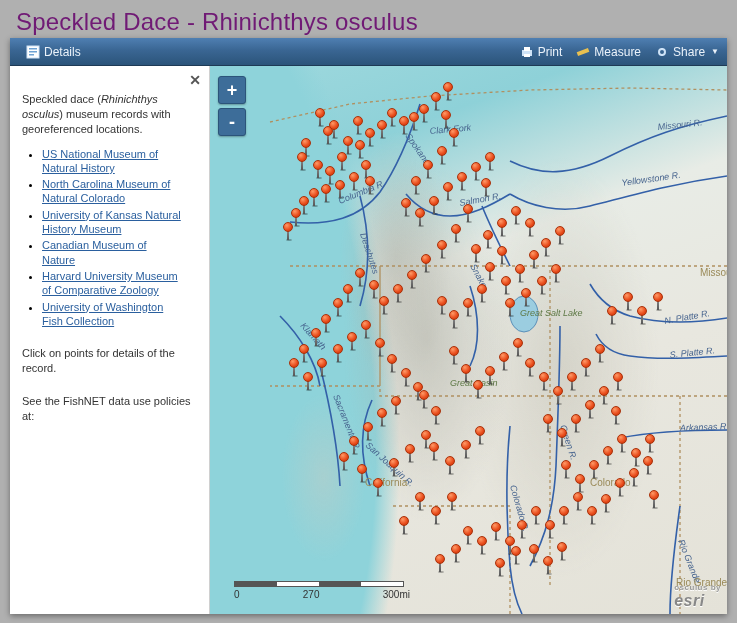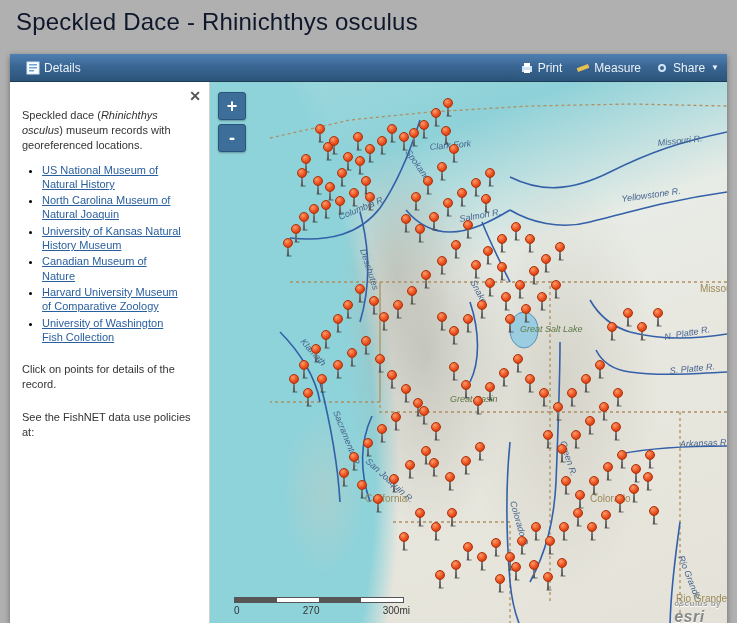--- a/index.html
+++ b/index.html
@@ -11,23 +11,23 @@
     overflow: hidden;
     position: relative;
   }
   .page {
     width: 737px; height: 623px;
     background: #b0b0b0;
     padding: 6px 10px 10px 10px;
   }
   .title {
     font-size: 24px;
-    color: #0f172a;
+    color: #701a75;
     font-weight: 400;
-    padding: 2px 0 18px 6px;
+    padding: 2px 0 2px 6px;
     letter-spacing: .2px;
   }
   .app {
     position: relative;
     width: 717px;
     height: 576px;
     background: #fff;
     box-shadow: 0 2px 6px rgba(0,0,0,.4);
   }
   .toolbar {
@@ -193,21 +193,21 @@
       <div class="sidepanel">
         <div class="close-x">✕</div>
 
         <p>
           <span>Speckled dace (</span><em>Rhinichthys osculus</em><span>) museum records with georeferenced locations.</span>
         </p>
 
 
         <ul>
           <li><a class="lk">US National Museum of Natural History</a></li>
-          <li><a class="lk">North Carolina Museum of Natural Joaquin</a></li>
+          <li><a class="lk">North Carolina Museum of Natural Colorado</a></li>
           <li><a class="lk">University of Kansas Natural History Museum</a></li>
           <li><a class="lk">Canadian Museum of Nature</a></li>
           <li><a class="lk">Harvard University Museum of Comparative Zoology</a></li>
           <li><a class="lk">University of Washington Fish Collection</a></li>
         </ul>
 
         <p>Click on points for details of the record.</p>
 
         <p>
           <span>See the FishNET data use policies at:</span><br>

